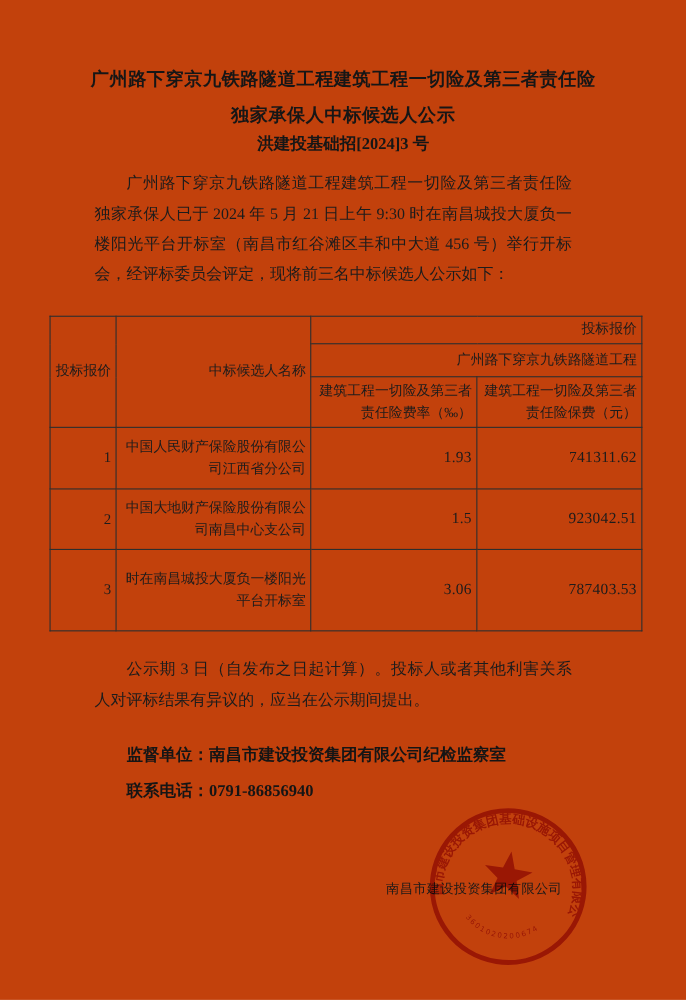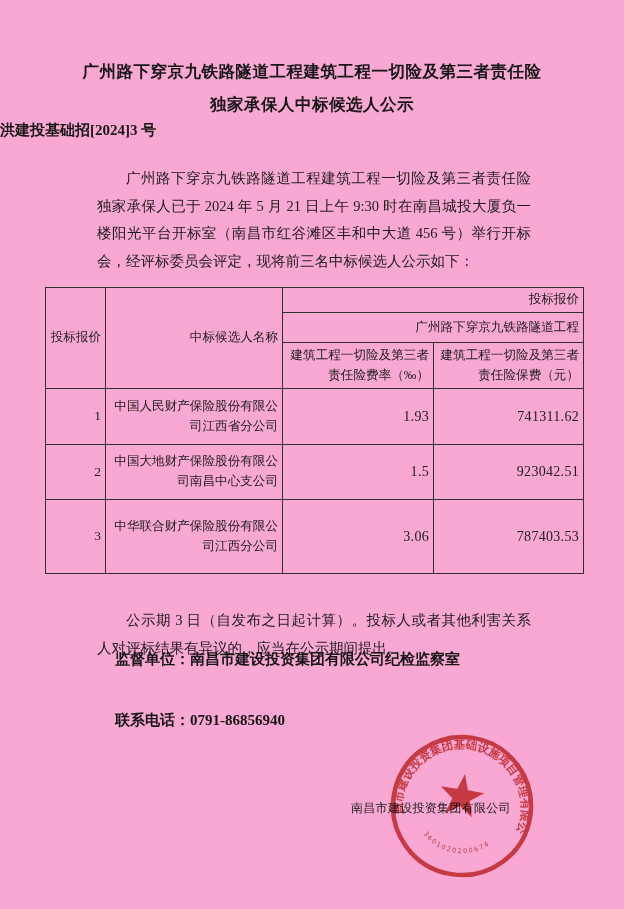--- a/index.html
+++ b/index.html
@@ -1,67 +1,67 @@
 <!DOCTYPE html>
 <html><head>
 <meta charset="utf-8">
 <style>
   html,body { margin:0; padding:0; background:#ffffff; }
   .page {
     position: relative;
     width: 624px;
     height: 909px;
     margin: 0 auto;
-    background: #f9a8d4;
+    background: #c2410c;
     overflow: hidden;
     font-family: "Liberation Serif", "DejaVu Serif", serif;
     color: #1e1e1e;
   }
   .doc-title {
     position: absolute;
     top: 55px; left: 0; right: 0;
     text-align: center;
     font-size: 16.5px;
     font-weight: 700;
     line-height: 33px;
     letter-spacing: 0.5px;
     color: #161616;
   }
   .doc-number {
     position: absolute;
     top: 121px; left: 0; right: 0;
-    text-align: left;
+    text-align: center;
     font-size: 15px;
     font-weight: 700;
     color: #161616;
   }
   .par {
     position: absolute;
     left: 85px;
     width: 434px;
-    margin: 12px;
+    margin: 1px;
     font-size: 14.5px;
     line-height: 27.5px;
     text-align: justify;
     text-indent: 2em;
     color: #1c1c1c;
   }
   .intro { top: 153px; }
   .notice { top: 595px; }
   .line {
     position: absolute;
     left: 85px;
     width: 460px;
     margin: 0;
     font-size: 15px;
     line-height: 22px;
     text-indent: 2em;
     color: #151515;
   }
-  .supervisor { top: 648px; font-weight: 700; }
+  .supervisor { top: 676px; font-weight: 700; }
   .phone { top: 709px; font-weight: 700; }
   table.bids {
     position: absolute;
     top: 287px; left: 45px;
     width: 538px;
     border-collapse: collapse;
     table-layout: fixed;
     font-size: 12.6px;
     color: #1c1c1c;
   }
@@ -147,21 +147,21 @@
         <td class="num-cell">741311.62</td>
       </tr>
       <tr style="height:55px">
         <td class="rank-cell">2</td>
         <td class="name-cell">中国大地财产保险股份有限公司南昌中心支公司</td>
         <td class="num-cell">1.5</td>
         <td class="num-cell">923042.51</td>
       </tr>
       <tr style="height:74px">
         <td class="rank-cell">3</td>
-        <td class="name-cell">中华联合财产保险股份有限公司江西分公司</td>
+        <td class="name-cell">时在南昌城投大厦负一楼阳光平台开标室</td>
         <td class="num-cell">3.06</td>
         <td class="num-cell">787403.53</td>
       </tr>
     </tbody>
   </table>
 
   <p class="par notice">公示期 3 日（自发布之日起计算）。投标人或者其他利害关系人对评标结果有异议的，应当在公示期间提出。</p>
   <p class="line supervisor">监督单位：南昌市建设投资集团有限公司纪检监察室</p>
   <p class="line phone">联系电话：0791-86856940</p>
 

